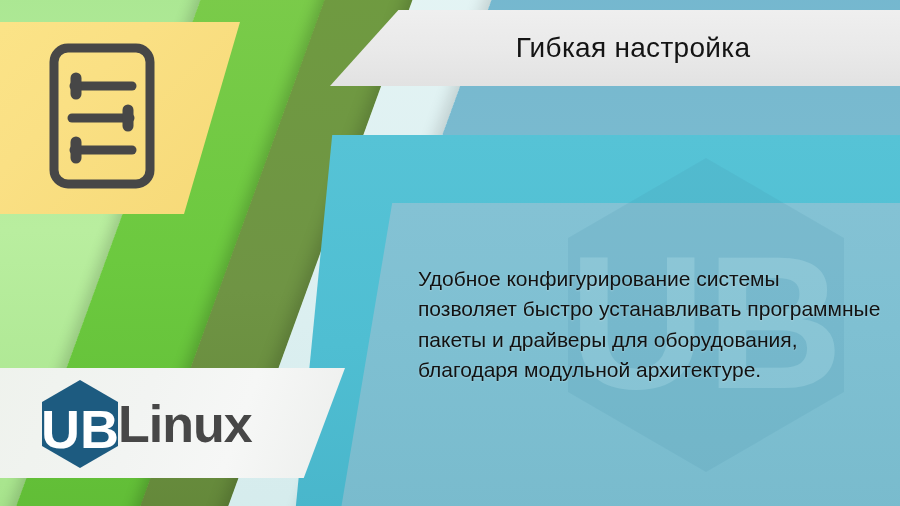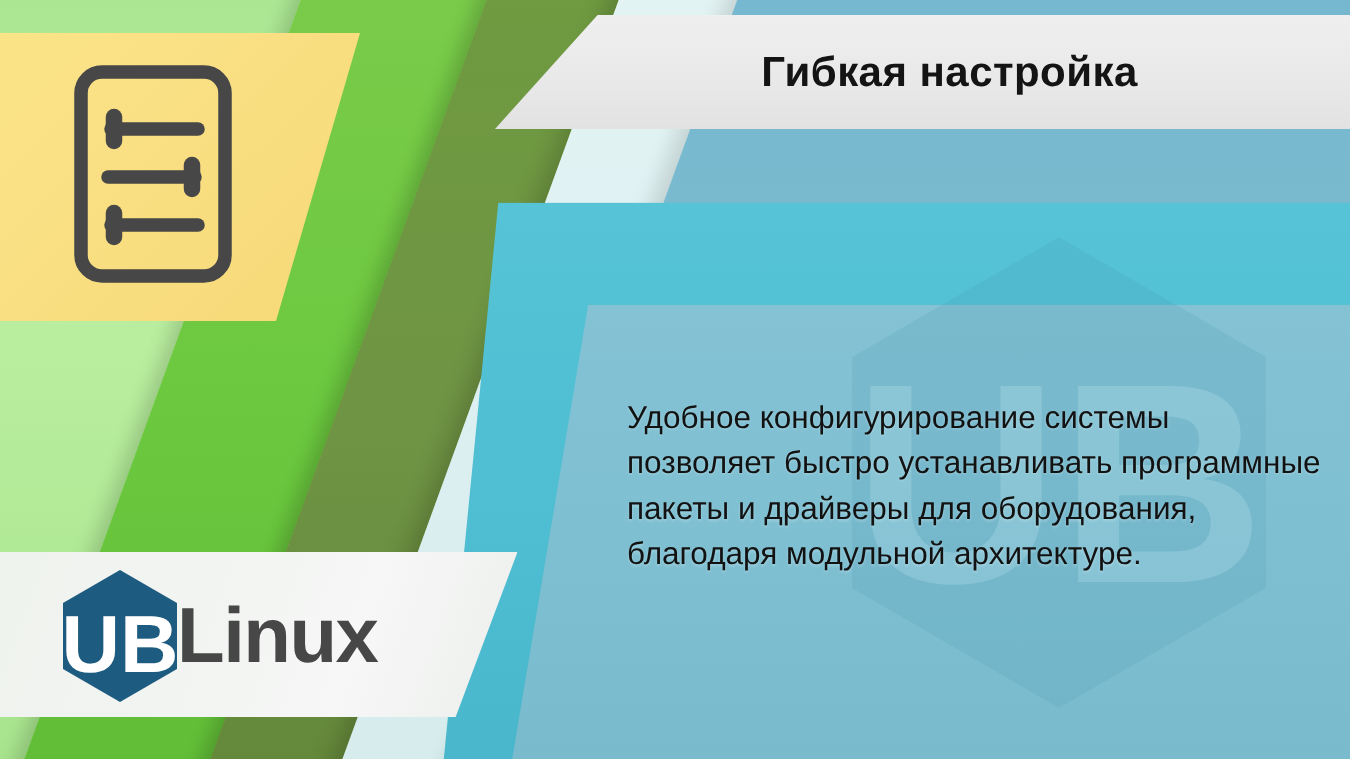--- a/index.html
+++ b/index.html
@@ -97,21 +97,21 @@
     height: 76px;
     background: linear-gradient(180deg, #efefef 0%, #e9e9e9 55%, #e2e2e2 100%);
     clip-path: polygon(12% 0, 100% 0, 100% 100%, 0 100%);
     box-shadow: 2px 4px 10px rgba(0,0,0,0.20);
     display: flex;
     align-items: center;
     justify-content: center;
   }
   .title-text {
     font-size: 28px;
-    font-weight: bold;
+    font-weight: normal;
     color: #141414;
     letter-spacing: 0.3px;
     padding-left: 36px;
     white-space: nowrap;
   }
 
   
   .cyan-panel {
     position: absolute;
     left: 295px;

